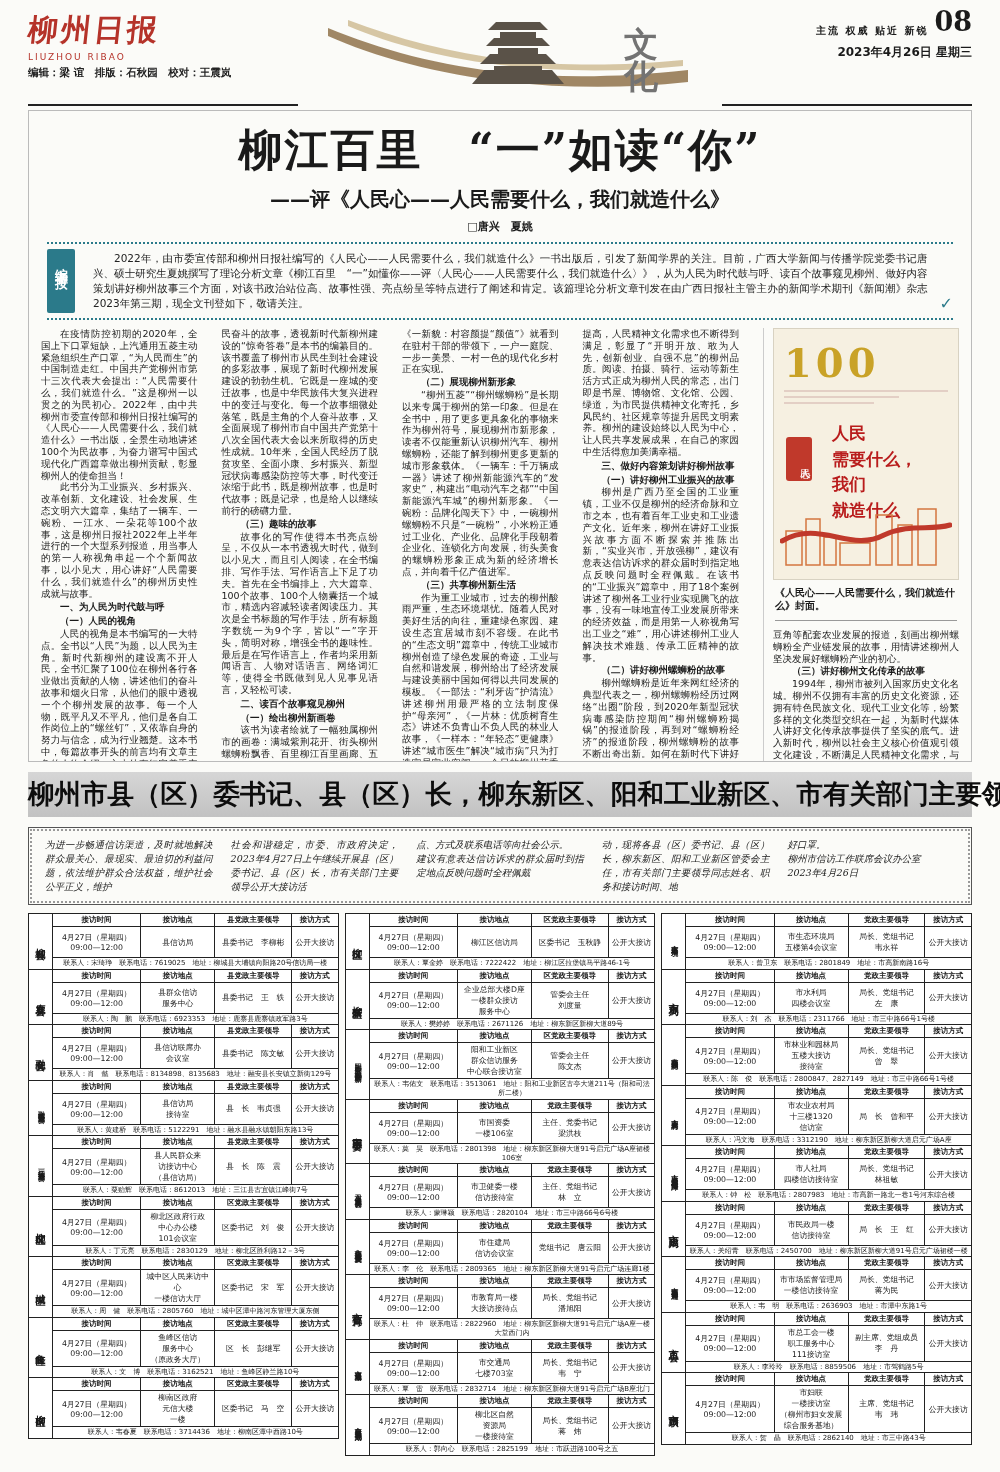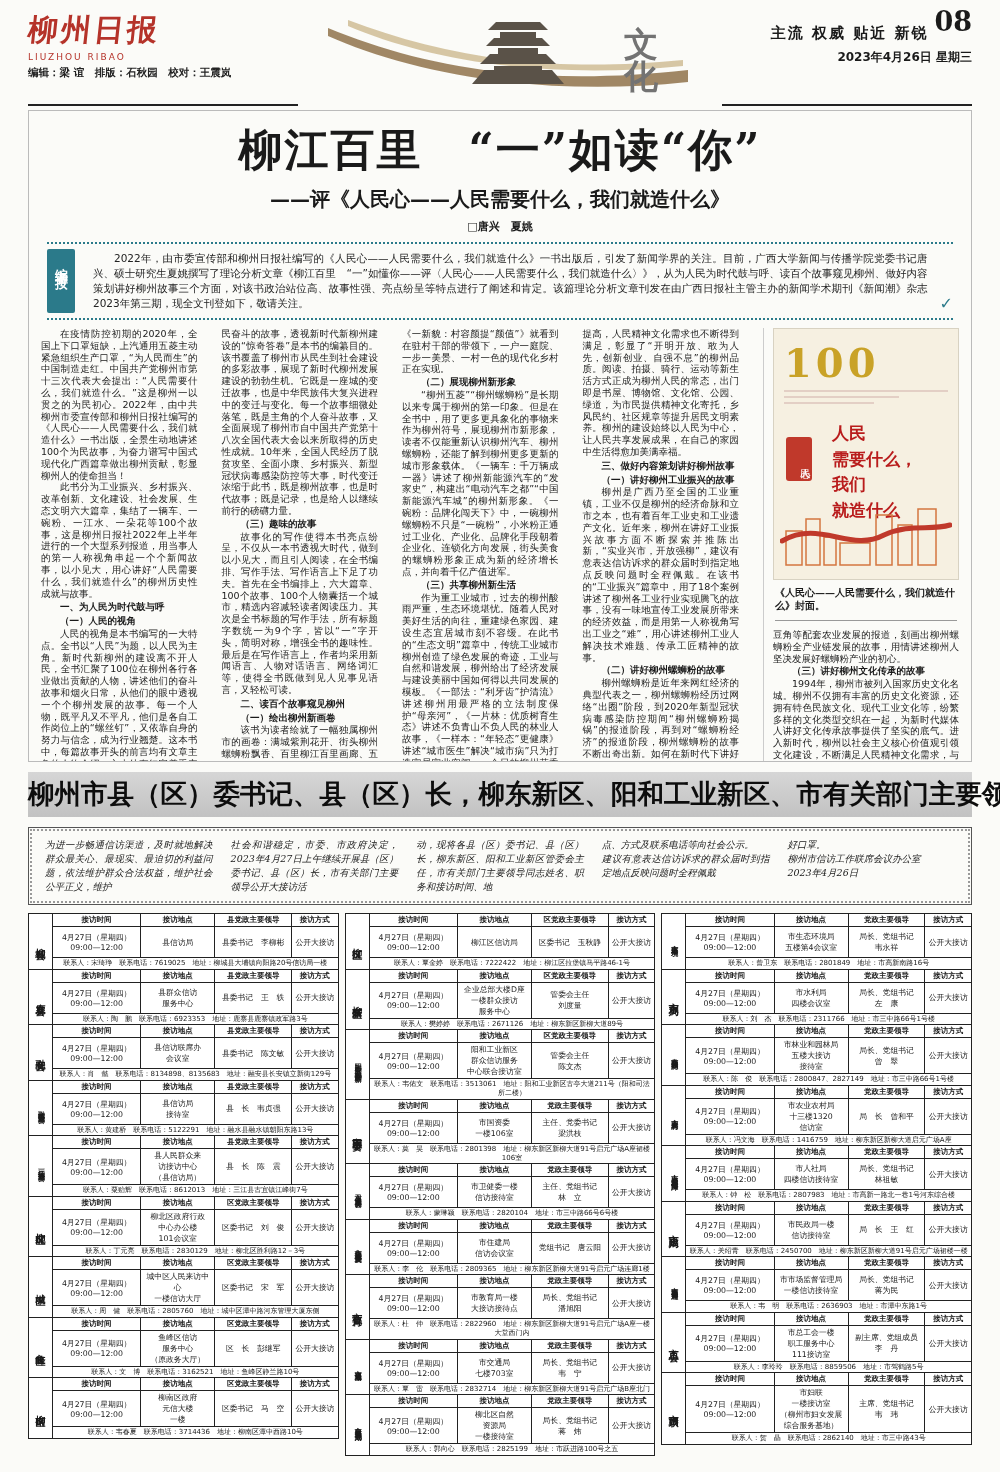--- a/index.html
+++ b/index.html
@@ -10,21 +10,21 @@
   .masthead { height:106px; padding:10px 28px 0 28px; display:flex; position:relative; }
   .mh-left { width:270px; border-bottom:2px solid #222; padding-bottom:4px; }
   .logo-cn { color:#b5332a; font-size:30px; font-weight:bold; font-family:"DejaVu Serif", serif; letter-spacing:3px; transform:skewX(-6deg); }
   .logo-en { color:#b5332a; font-size:9px; letter-spacing:2px; margin-top:1px; }
   .editor-line { font-size:10.5px; font-weight:bold; margin-top:4px; color:#222; }
   .mh-center { flex:1; position:relative; }
   .mh-center svg { position:absolute; left:30px; top:0; }
   .wenhua { position:absolute; right:60px; top:18px; font-size:34px; color:#737373; font-weight:bold; font-family:"DejaVu Serif", serif; line-height:0.95; width:38px; }
   .mh-right { width:250px; text-align:right; border-bottom:2px solid #222; padding-bottom:4px; }
   .slogan-row { display:flex; justify-content:flex-end; align-items:flex-start; gap:6px; }
-  .slogan { font-size:15px; font-weight:bold; letter-spacing:2px; margin-top:14px; }
+  .slogan { font-size:10px; font-weight:bold; letter-spacing:2px; margin-top:14px; }
   .pagenum { font-size:27px; font-weight:bold; line-height:0.9; font-family:"DejaVu Serif", serif; }
   .date-line { font-size:12px; font-weight:bold; margin-top:6px; }
 
   
   .article-box { margin:4px 28px 0 28px; border:1px solid #bbb; padding:10px 12px 8px 12px; height:652px; overflow:hidden; }
   .headline { text-align:center; font-size:44px; font-weight:900; font-family:"DejaVu Serif", serif; letter-spacing:2px; }
   .subhead { text-align:center; font-size:20px; font-weight:bold; margin-top:6px; }
   .byline { text-align:center; font-size:11px; font-weight:bold; margin-top:6px; }
   .editor-wrap { display:flex; margin:8px 6px 8px 6px; border-top:2px dotted #2b7a8a; border-bottom:2px dotted #2b7a8a; padding:5px 0; }
   .editor-label { background:#2b7a8a; color:#fff; writing-mode:vertical-rl; text-orientation:upright; font-size:13px; font-weight:bold; padding:8px 5px; letter-spacing:4px; border-radius:2px; margin-right:10px; }
@@ -186,23 +186,23 @@
           </div>
       </aside>
     </div>
   </section>
 
   <section class="notice">
     <div class="banner">柳州市县（区）委书记、县（区）长，柳东新区、阳和工业新区、市有关部门主要领导2023年4月份公开大接访活动公示</div>
     <div class="intro-box">
         <div class="intro-col">为进一步畅通信访渠道，及时就地解决群众最关心、最现实、最迫切的利益问题，依法维护群众合法权益，维护社会公平正义，维护</div>
         <div class="intro-col">社会和谐稳定，市委、市政府决定，2023年4月27日上午继续开展县（区）委书记、县（区）长，市有关部门主要领导公开大接访活</div>
-        <div class="intro-col">动，现将各县（区）委书记、县（区）长，柳东新区、阳和工业新区管委会主任，市有关部门主要领导同志姓名、职务和接访时间、地</div>
         <div class="intro-col">点、方式及联系电话等向社会公示。
 建议有意表达信访诉求的群众届时到指定地点反映问题时全程佩戴</div>
+        <div class="intro-col">动，现将各县（区）委书记、县（区）长，柳东新区、阳和工业新区管委会主任，市有关部门主要领导同志姓名、职务和接访时间、地</div>
         <div class="intro-col">好口罩。
 柳州市信访工作联席会议办公室
 2023年4月26日</div>
       </div>
     <div class="tables-wrap">
         <div class="tgroup">
           <div class="tblock">
             <div class="org-cell">
               <div class="org-txt" style="font-size: 10px;">柳城县</div>
             </div>
@@ -697,21 +697,21 @@
               </div>
               <div class="trow">
                 <div class="tcell tv c-time">4月27日（星期四）
 09:00—12:00</div>
                 <div class="tcell tv c-place">市农业农村局
 十三楼1320
 信访室</div>
                 <div class="tcell tv c-leader">局　长　曾和平</div>
                 <div class="tcell tv c-method">公开大接访</div>
               </div>
-              <div class="trow contact-row">联系人：冯文海　联系电话：1416759　地址：柳东新区新柳大道启元广场A座</div>
+              <div class="trow contact-row">联系人：冯文海　联系电话：3312190　地址：柳东新区新柳大道启元广场A座</div>
             </div>
           </div>
           <div class="tblock">
             <div class="org-cell">
               <div class="org-txt" style="font-size: 7px;">市人力资源和社会保障局</div>
             </div>
             <div class="tinner">
               <div class="trow">
                 <div class="tcell th c-time">接访时间</div>
                 <div class="tcell th c-place">接访地点</div>

